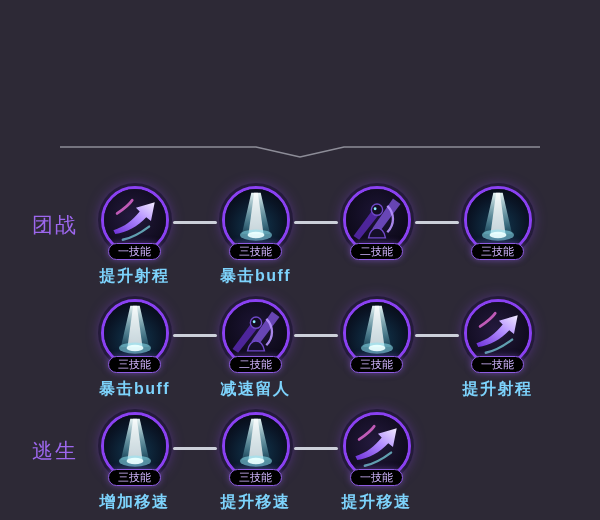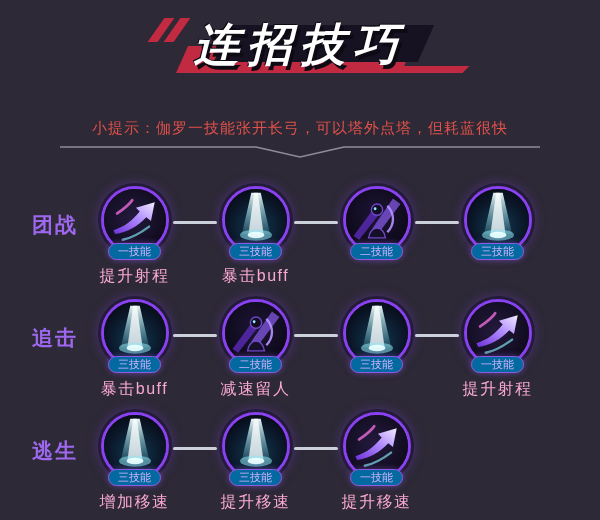--- a/index.html
+++ b/index.html
@@ -28,55 +28,44 @@
                 text-shadow: 3px 4px 0 #0d0a14, -1px -1px 0 #0d0a14; }
 
   
   .tip { position:absolute; top:119px; left:0; width:100%; text-align:center;
          color: var(--tip-red, #e2514a); font-size:15px; letter-spacing:1px; }
   .divider { position:absolute; top:143px; left:60px; width:480px; height:18px; }
 
   
   .rows { position:absolute; top:186px; left:0; width:100%; }
   .row  { position:relative; width:600px; height:113px; }
-  .row-label { position:absolute; left:32px; top:25px; font-size:21px; font-weight:700;
+  .row-label { position:absolute; left:32px; top:25px; font-size:21px; font-weight:400;
                color: var(--accent-purple, #9d67ee); letter-spacing:2px; }
   .skills { position:absolute; left:74px; top:0; display:flex; }
   .skill-item { width:121px; display:flex; flex-direction:column; align-items:center; position:relative; }
   .connector { position:absolute; left:-22px; top:35px; width:44px; height:3px;
                background: var(--connector, #ccd0da); border-radius:2px; }
   .skill-circle { width:68px; height:68px; border-radius:50%;
                   border:3px solid var(--circle-ring, #8a41f2);
                   box-shadow: 0 0 0 3px #241b3a, 0 0 14px rgba(138,65,242,.55),
                               inset 0 0 10px rgba(138,65,242,.45);
                   overflow:hidden; background:#0b0e1a; }
   .skill-circle svg { width:100%; height:100%; display:block; }
   .skill-badge { margin-top:-11px; z-index:2; position:relative;
-                 background:#0369a1; border:1px solid var(--badge-border, #8d5ce0);
+                 background:#000000; border:1px solid var(--badge-border, #8d5ce0);
                  color:#cdb2fa; font-size:11px; line-height:15px; padding:0 9px;
                  border-radius:9px; box-shadow:0 0 6px rgba(141,92,224,.5); white-space:nowrap; }
-  .skill-name { margin-top:6px; font-size:16px; font-weight:400; color:#f9a8d4; letter-spacing:1.5px; white-space:nowrap; }
+  .skill-name { margin-top:6px; font-size:16px; font-weight:700; color:#7dd3fc; letter-spacing:1.5px; white-space:nowrap; }
 </style>
 </head>
 <body>
 
 <div class="stage">
 
-  <div class="title-wrap">
-    <div class="title-box">
-      <span class="tb-slash s1"></span>
-      <span class="tb-slash s2"></span>
-      <div class="tb-red"></div>
-      <div class="tb-black"></div>
-      <div class="tb-tail"></div>
-      <div class="title-text">连招技巧</div>
-    </div>
-  </div>
-
-  <div class="tip">小提示：伽罗一技能张开长弓，可以塔外点塔，但耗蓝很快</div>
+
 
   <svg class="divider" viewBox="0 0 480 18" preserveAspectRatio="none">
     <path d="M0 4 H196 L240 14 L284 4 H480" fill="none" stroke="#8d8d98" stroke-width="1.6"></path>
   </svg>
 
   <div class="rows">
       <div class="row">
         <div class="row-label">团战</div>
         <div class="skills">
           <div class="skill-item">
@@ -168,21 +157,20 @@
     <polygon points="31,4 35,4 41,48 25,48" fill="#ffffff" opacity=".75"></polygon>
     <ellipse cx="33" cy="49" rx="17" ry="6" fill="#8fe7f5" opacity=".55"></ellipse>
     <ellipse cx="33" cy="49" rx="9" ry="3.5" fill="#eaffff" opacity=".95"></ellipse>
   </svg>
             </div>
             <div class="skill-badge">三技能</div>
           </div>
         </div>
       </div>
       <div class="row">
-        <div class="row-label">追击</div>
         <div class="skills">
           <div class="skill-item">
             <div class="skill-circle">
   <svg viewBox="0 0 66 66">
     <defs>
       <radialGradient id="gB1" cx="50%" cy="60%" r="65%">
         <stop offset="0%" stop-color="#123a52"></stop>
                     <stop offset="70%" stop-color="#0a1526"></stop>
                     <stop offset="100%" stop-color="#070a14"></stop>
       </radialGradient>

